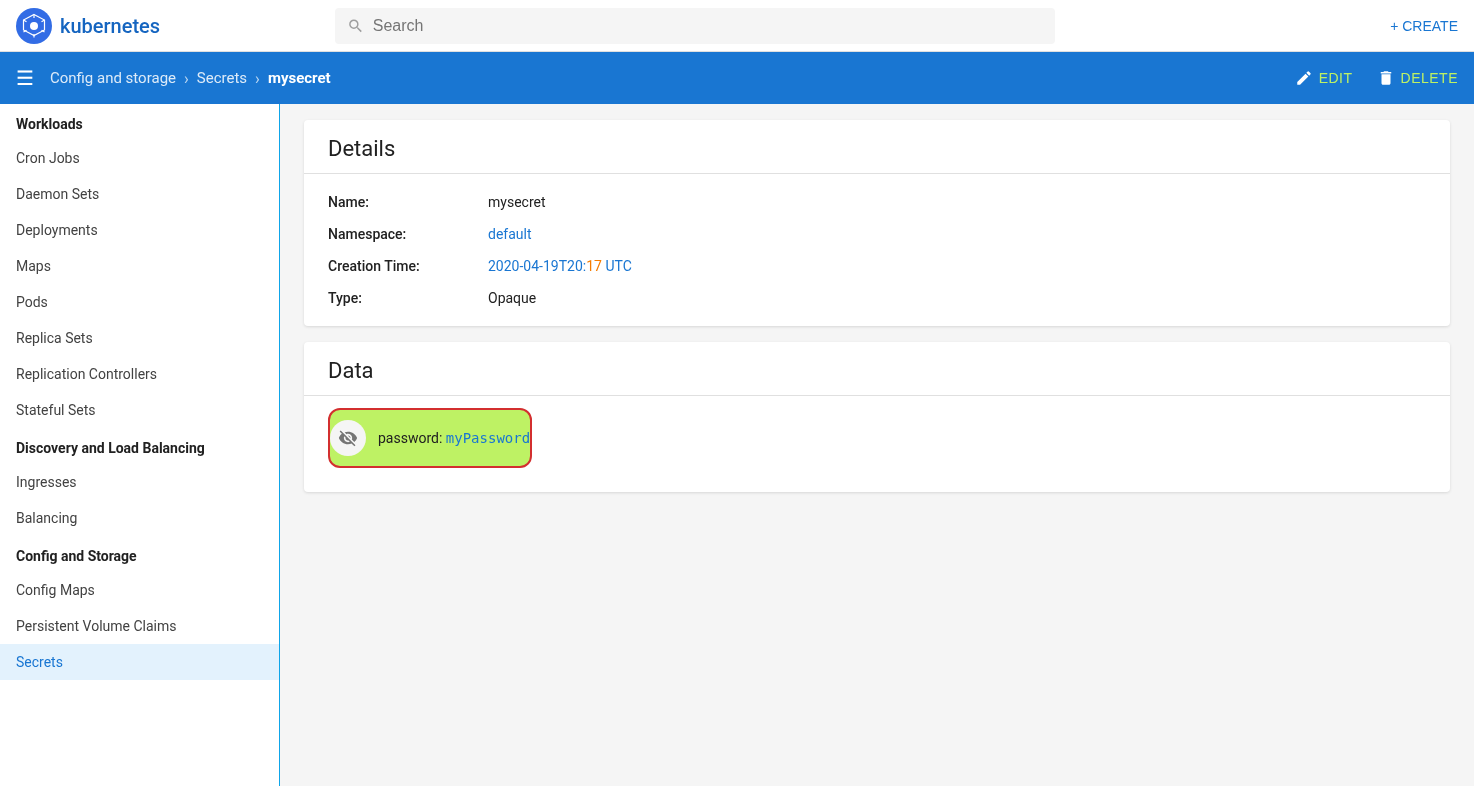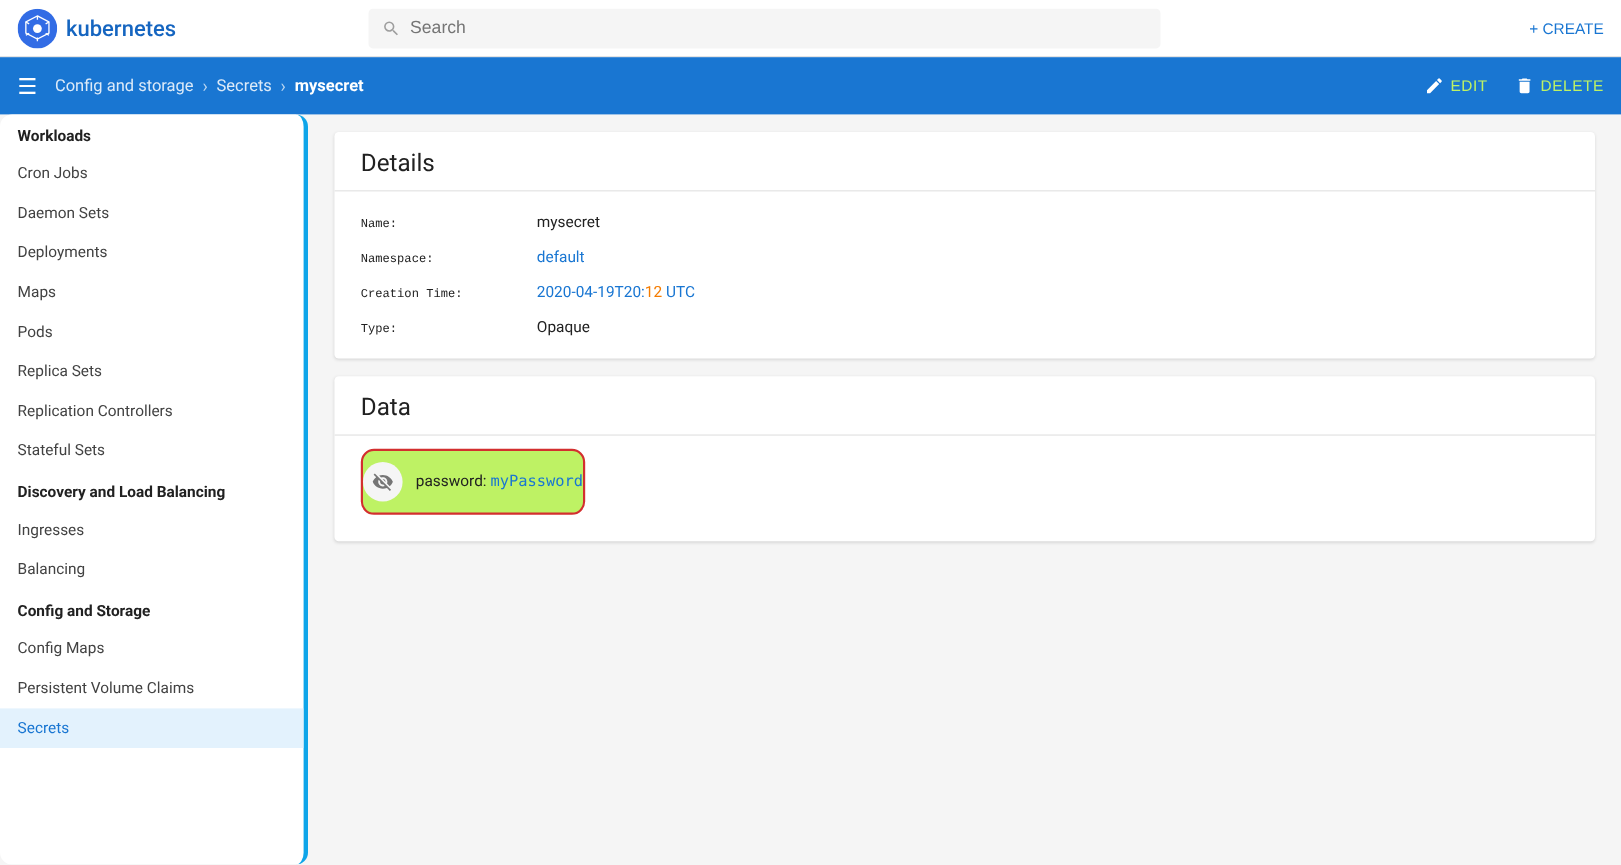--- a/index.html
+++ b/index.html
@@ -44,22 +44,22 @@
       display: flex; align-items: center; gap: 6px;
       color: #bef264; font-size: 14px; font-weight: 500;
       background: none; border: none; cursor: pointer; letter-spacing: 0.5px;
     }
 
     
     .layout { display: flex; height: calc(786px - 52px - 52px); }
 
     
     .sidebar {
-      width: 280px; background: #fff; border-right: 4px solid #0ea5e9;
-      overflow-y: auto; flex-shrink: 0; border-radius: 11px;
+      width: 280px; background: #fff; border-right: 1px solid #0ea5e9;
+      overflow-y: auto; flex-shrink: 0;
     }
     .sidebar-section-header {
       font-size: 14px; font-weight: 700; color: #212121;
       padding: 12px 16px 8px 16px;
     }
     .sidebar-item {
       padding: 10px 16px; font-size: 14px; color: #424242;
       cursor: pointer; display: block;
     }
     .sidebar-item.active { color: #1976d2; background: #e3f2fd; }
@@ -71,21 +71,21 @@
     .card {
       background: #fff; border-radius: 4px;
       box-shadow: 0 1px 3px rgba(0,0,0,0.12); margin-bottom: 16px;
       overflow: hidden;
     }
     .card-title { font-size: 22px; font-weight: 400; color: #212121; padding: 16px 24px 12px; }
     .card-divider { border: none; border-top: 1px solid #e0e0e0; margin: 0; }
 
     .detail-table { padding: 12px 24px; }
     .detail-row { display: flex; padding: 8px 0; align-items: baseline; }
-    .detail-label { font-size: 11px; font-weight: 500; color: #212121; width: 160px; flex-shrink: 0; font-family: Liberation Mono, monospace; }
+    .detail-label { font-size: 14px; font-weight: 500; color: #212121; width: 160px; flex-shrink: 0; }
     .detail-value { font-size: 14px; color: #212121; }
     .detail-value.link { color: #1976d2; }
     .detail-value .highlight { color: #f57c00; }
 
     
     .data-section { padding: 12px 24px 24px; }
     .data-entry {
       display: flex; align-items: center; gap: 12px;
       border: 2px solid #d32f2f; border-radius: 12px;
       padding: 10px 0; width: fit-content; background: #bef264;
@@ -186,21 +186,21 @@
           <span class="detail-label">Name:</span>
           <span class="detail-value">mysecret</span>
         </div>
         <div class="detail-row">
           <span class="detail-label">Namespace:</span>
           <span class="detail-value link">default</span>
         </div>
         <div class="detail-row">
           <span class="detail-label">Creation Time:</span>
           <span class="detail-value link">
-            <span>2020-04-19T20:</span><span class="highlight">12</span><span> UTC</span>
+            <span>2020-04-19T20:</span><span class="highlight">17</span><span> UTC</span>
           </span>
         </div>
         <div class="detail-row">
           <span class="detail-label">Type:</span>
           <span class="detail-value">Opaque</span>
         </div>
       </div>
     </div>
 
     <div class="card">

